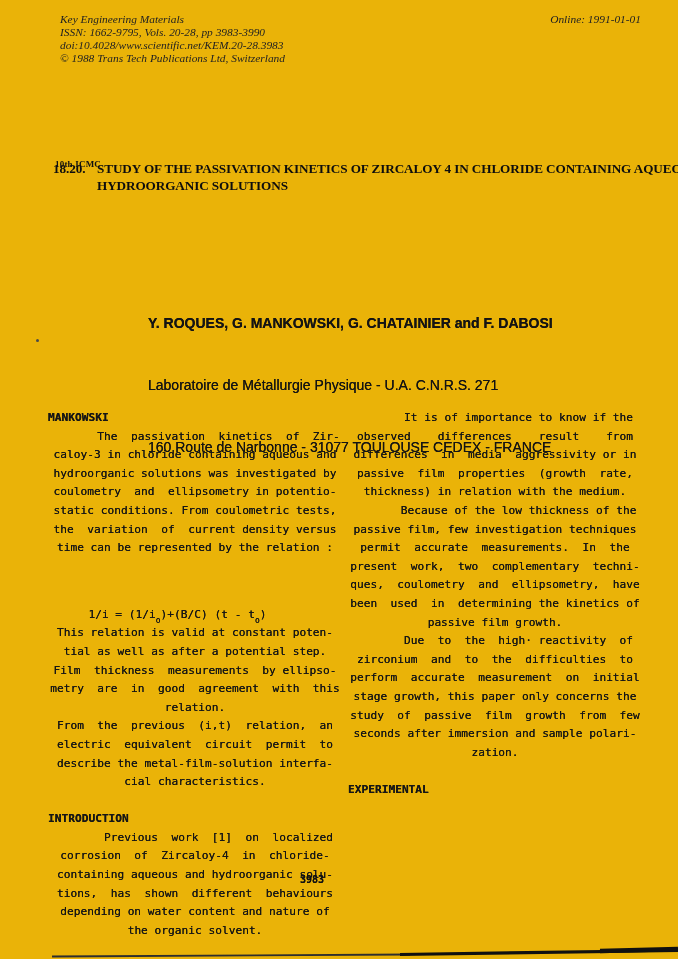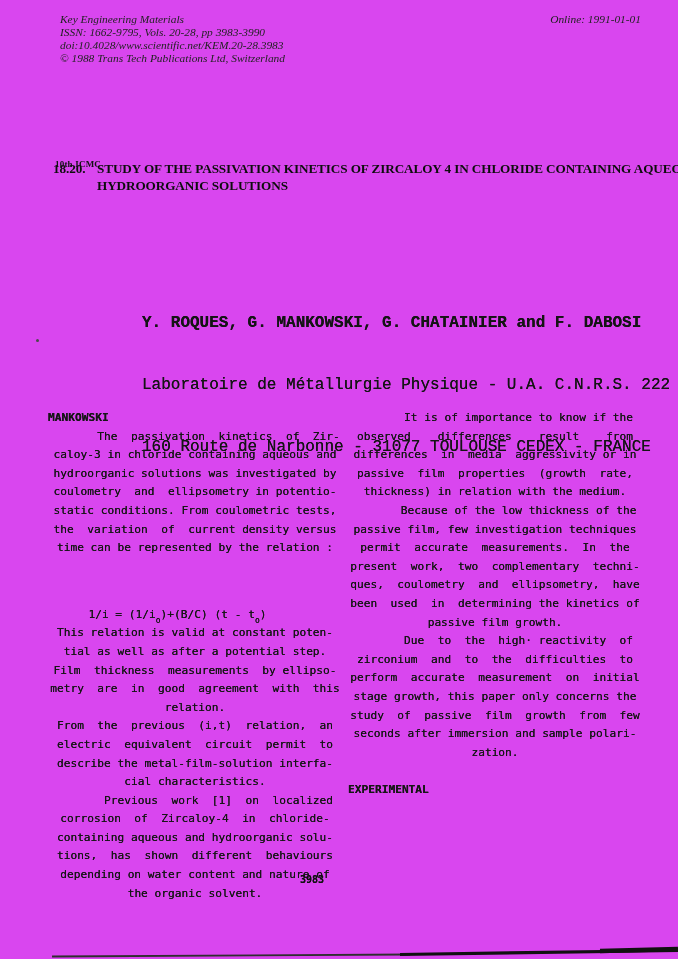--- a/index.html
+++ b/index.html
@@ -1,19 +1,19 @@
 <!DOCTYPE html>
 <html><head>
 <meta charset="utf-8">
 <style>
   html,body{margin:0;padding:0;background:#e8e8e8;}
   .page{
     position:relative;
     width:678px;height:959px;
-    background:#d946ef;
+    background:#eab308;
     overflow:hidden;
     color:#1a1a1a;
   }
   
   .hdr-left{
     position:absolute;left:60px;top:13px;
     font-family:"Liberation Serif",serif;
     font-style:italic;font-size:11.4px;line-height:12.9px;
     white-space:pre;color:#222;
   }
@@ -32,23 +32,23 @@
   .title-row{
     position:absolute;left:53px;top:160px;width:580px;
     display:flex;align-items:flex-start;
     font-family:"Liberation Serif",serif;
     font-weight:bold;font-size:13.2px;line-height:17px;
     letter-spacing:-0.1px;color:#0e0e0e;gap:9px;
   }
   .title-num{width:35px;flex:0 0 35px;}
   .title-text{white-space:pre;}
   .authors{
-    position:absolute;left:142px;top:272px;
-    font-family:Liberation Mono, monospace;
-    font-size:16px;line-height:20.6px;
+    position:absolute;left:148px;top:272px;
+    font-family:Liberation Sans, sans-serif;
+    font-size:14px;line-height:20.6px;
     white-space:pre;color:#141414;
     text-shadow:0 0 0.4px currentColor;
   }
   .authors .names{font-weight:bold;}
   
   .col{
     position:absolute;top:409px;width:294px;
     font-family:"DejaVu Sans Mono",monospace;
     font-size:11.2px;line-height:18.6px;
     color:#161616;
@@ -89,21 +89,21 @@
   <div class="conf">10th ICMC</div>
 
   <div class="title-row">
     <span class="title-num">18.20.</span>
     <span class="title-text">STUDY OF THE PASSIVATION KINETICS OF ZIRCALOY 4 IN CHLORIDE CONTAINING AQUEOUS AND
 HYDROORGANIC SOLUTIONS</span>
   </div>
 
   <div class="authors">
     <div class="names">Y. ROQUES, G. MANKOWSKI, G. CHATAINIER and F. DABOSI</div>
-    <div>Laboratoire de Métallurgie Physique - U.A. C.N.R.S. 222</div>
+    <div>Laboratoire de Métallurgie Physique - U.A. C.N.R.S. 271</div>
     <div>160 Route de Narbonne - 31077 TOULOUSE CEDEX - FRANCE</div>
   </div>
 
   <div class="col col-left">
     <div class="mono-heading">MANKOWSKI</div>
     <div class="block-lines">       The  passivation  kinetics  of  Zir-
 caloy-3 in chloride containing aqueous and
 hydroorganic solutions was investigated by
 coulometry  and  ellipsometry in potentio-
 static conditions. From coulometric tests,
@@ -112,20 +112,21 @@
     <div class="eq">      1/i = (1/i<sub>o</sub>)+(B/C) (t - t<sub>o</sub>)</div>
     <div class="block-lines">This relation is valid at constant poten-
 tial as well as after a potential step.
 Film  thickness  measurements  by ellipso-
 metry  are  in  good  agreement  with  this
 relation.
 From  the  previous  (i,t)  relation,  an
 electric  equivalent  circuit  permit  to
 describe the metal-film-solution interfa-
 cial characteristics.</div>
+    <div class="mono-heading spaced">INTRODUCTION</div>
     <div class="block-lines">       Previous  work  [1]  on  localized
 corrosion  of  Zircaloy-4  in  chloride-
 containing aqueous and hydroorganic solu-
 tions,  has  shown  different  behaviours
 depending on water content and nature of
 the organic solvent.</div>
   </div>
 
   <div class="col col-right">
     <div class="block-lines">       It is of importance to know if the

